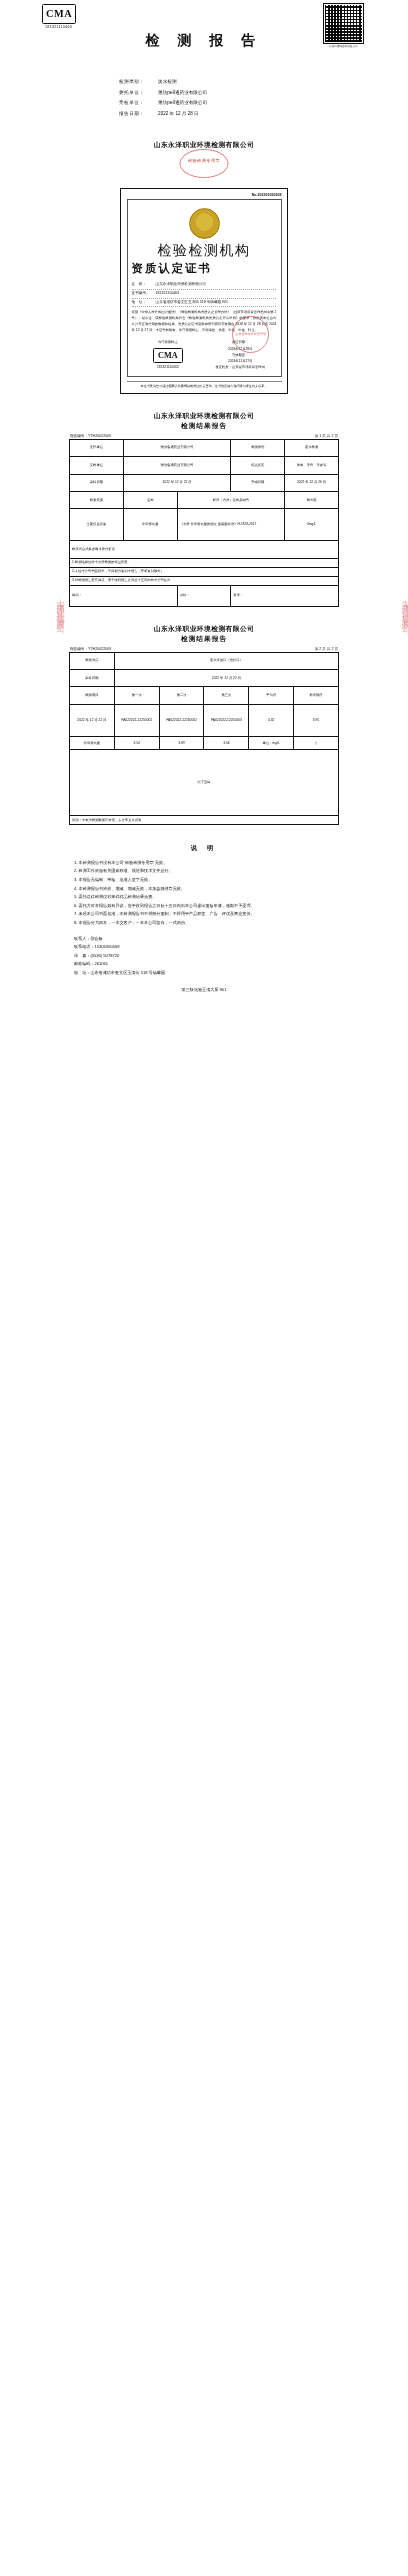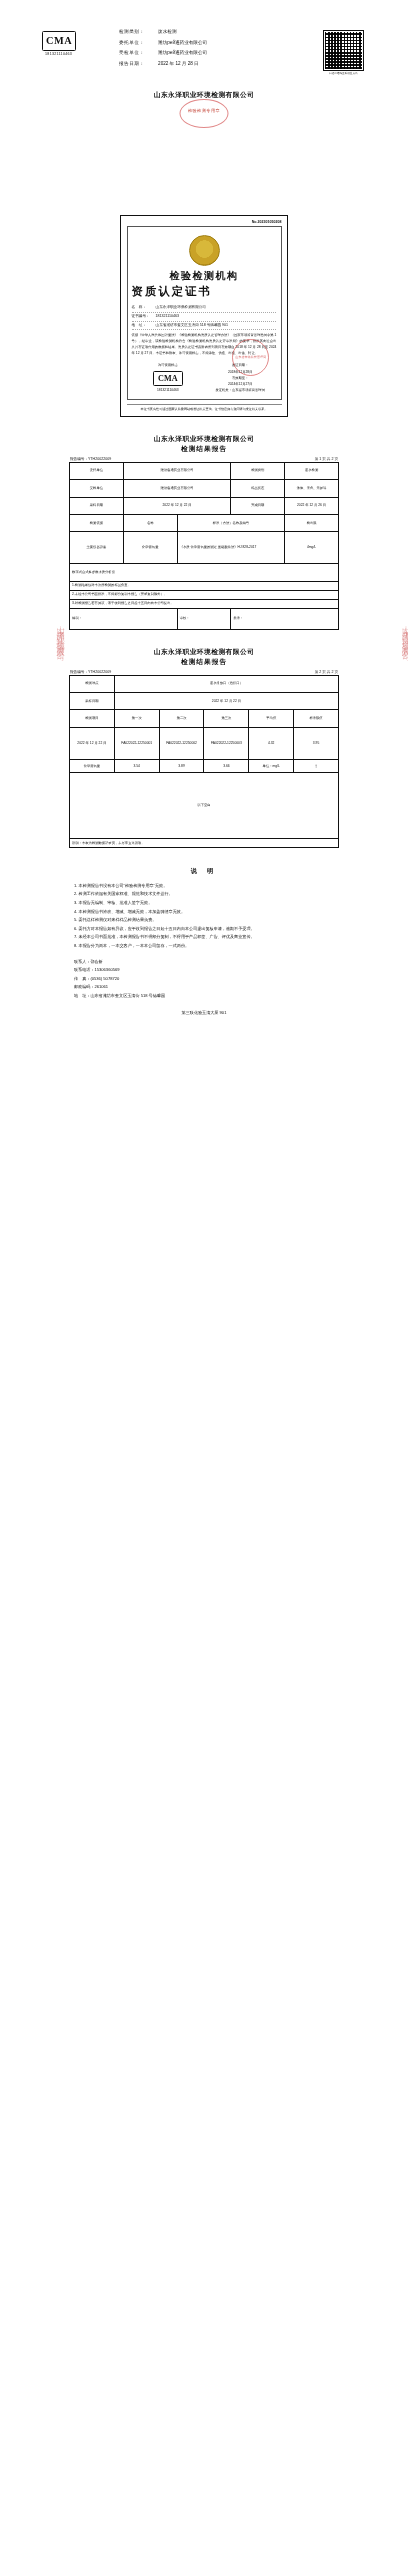--- a/index.html
+++ b/index.html
@@ -86,21 +86,21 @@
     padding:4.1px 5.2px 5.2px 5.2px;position:relative;
   }
   .cert-no{text-align:right;font-size:3.6px;font-weight:bold;margin-bottom:2.1px;}
   .cert-inner{border:0.5px solid #555;padding:5.2px 4.1px;position:relative;}
   .cert-emblem{
     width:29px;height:29px;border-radius:50%;
     background:radial-gradient(circle at 50% 45%,#d8b83a 0 40%,#c9a227 41% 70%,#b8901a 71% 100%);
     margin:2.1px auto 3.1px auto;border:0.5px solid #a07f12;
   }
   .cert-title1{
-    text-align:center;font-size:10px;font-weight:bold;letter-spacing:1.5px;
+    text-align:center;font-size:14px;font-weight:normal;letter-spacing:1.5px;
     font-family:"Liberation Serif",serif;
   }
   .cert-title2{
     text-align:left;font-size:11.3px;font-weight:bold;letter-spacing:2.1px;
     margin-top:1px;font-family:"Liberation Serif",serif;
   }
   .cert-rows{margin-top:5.2px;font-size:3.6px;line-height:1.9;}
   .cert-rows .r{display:flex;border-bottom:0.5px dotted #aaa;padding:0.5px 0;}
   .cert-rows .k{width:24px;flex:none;}
   .cert-rows .v{flex:1;}
@@ -157,20 +157,21 @@
     <div class="cma-badge">
       <div class="cma-box">CMA</div>
       <div class="cma-no">181321110463</div>
     </div>
 
     <div class="qr">
       <div class="qr-img"></div>
       <div class="qr-cap">扫描二维码查看报告真伪</div>
     </div>
 
+    <div class="cover-title">检 测 报 告</div>
 
     <div class="cover-fields">
       <div class="row">
         <div class="lab">检测类别：</div>
         <div class="val">废水检测</div>
       </div>
       <div class="row">
         <div class="lab">委托单位：</div>
         <div class="val">潍坊рей通药业有限公司</div>
       </div>

